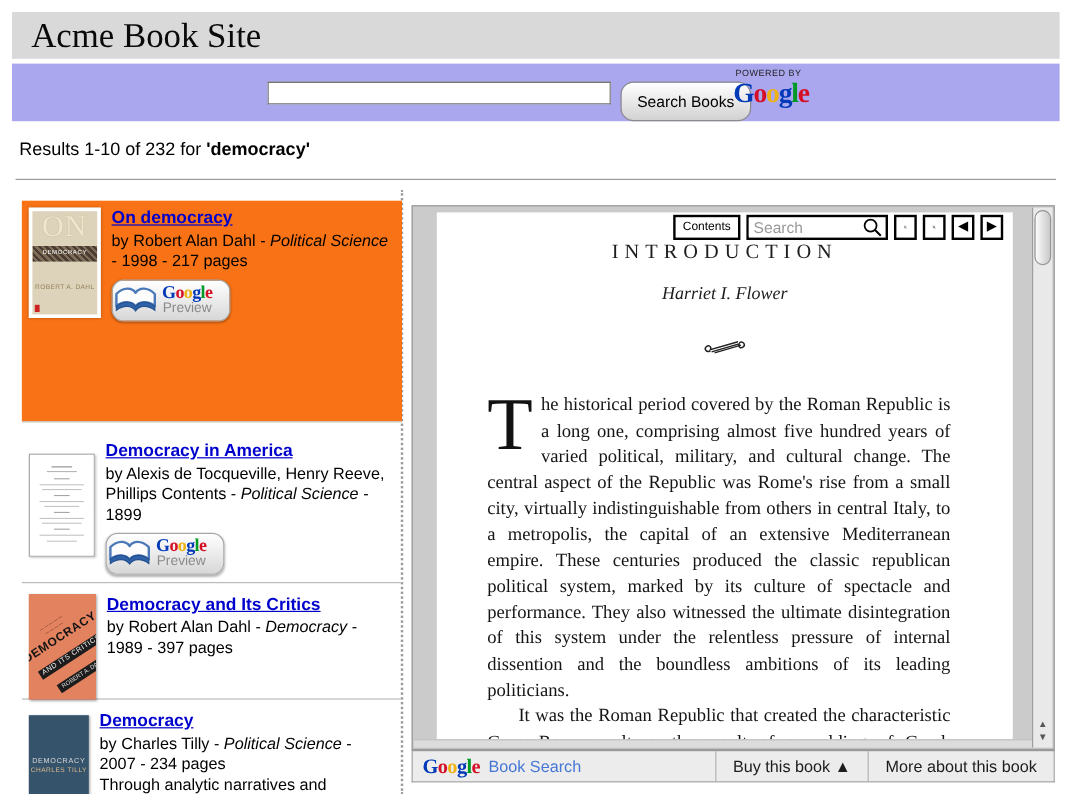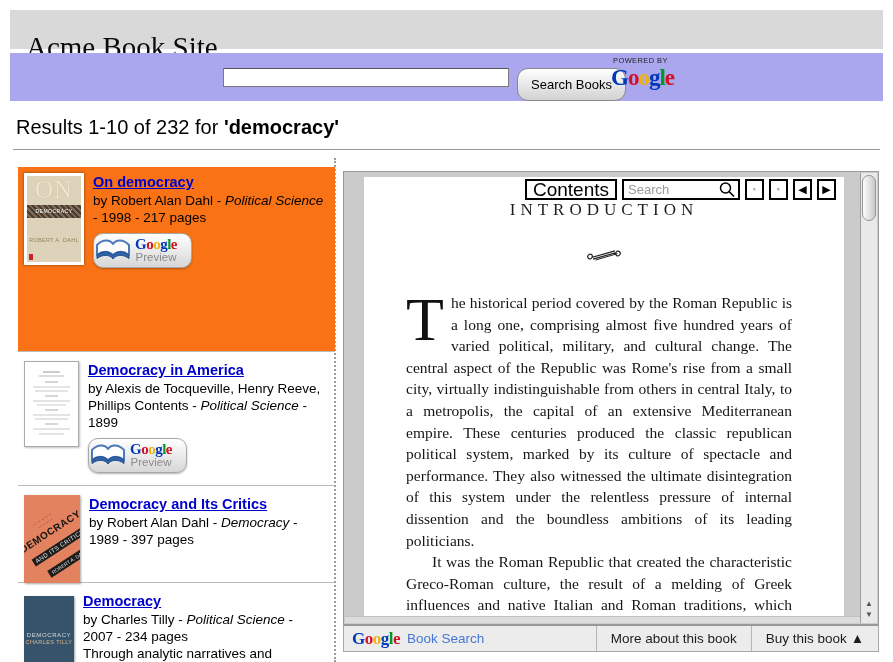--- a/index.html
+++ b/index.html
@@ -1,46 +1,46 @@
 <!DOCTYPE html>
 <html><head>
 <meta charset="utf-8">
 <style>
   html,body{margin:0;padding:0;background:#fff;}
   #app{position:relative;width:893px;height:662px;background:#fff;overflow:hidden;
        font-family:"Liberation Sans",sans-serif;color:#000;}
 
   
   .site-header{position:absolute;left:10px;top:10px;width:873px;height:39px;background:#d9d9d9;}
-  .site-title{padding:21px 0 0 16px;font-family:"Liberation Serif",serif;font-size:29px;color:#0a0a0a;}
+  .site-title{padding:4px 0 0 16px;font-family:"Liberation Serif",serif;font-size:29px;color:#0a0a0a;}
 
   .search-band{position:absolute;left:10px;top:53px;width:873px;height:48px;background:#aba7ef;}
   .site-search-input{position:absolute;left:213px;top:15px;width:276px;height:15px;
        border:1px solid #7a7a7a;border-top-color:#555;font-size:13px;padding:1px 4px;background:#fff;}
   .search-btn{position:absolute;left:507px;top:15px;height:33px;padding:0 13px;
        border:1px solid #8a8a8a;border-radius:11px;background:linear-gradient(#ffffff,#d2d2d2);
        font-size:13px;font-family:"Liberation Sans",sans-serif;cursor:pointer;}
   .powered{position:absolute;left:601px;top:4px;line-height:1;}
   .powered-label{font-size:7.5px;letter-spacing:.4px;color:#222;margin:0 0 1px 2px;}
   .glogo{font-family:"Liberation Serif",serif;font-weight:bold;}
   .glogo-big{font-size:23px;letter-spacing:-1px;}
   .glogo-small{font-size:17px;letter-spacing:-0.5px;}
 
   
-  .results-line{position:absolute;left:16px;top:116px;font-size:20px;color:#000;}
+  .results-line{position:absolute;left:16px;top:116px;font-size:15px;color:#000;}
   .results-line b{font-weight:bold;}
   .top-rule{position:absolute;left:13px;top:149px;width:867px;height:0;border-top:1px solid #999;}
 
   
   .results-col{position:absolute;left:18px;top:167px;width:317px;height:495px;overflow:hidden;}
   .col-divider{position:absolute;left:334px;top:158px;height:504px;width:0;border-left:2px dotted #9a9a9a;}
   .result{display:flex;box-sizing:border-box;}
   .result.sel{background:#f97316;padding:6px;height:184px;}
   .result.plain{padding:9px 0 0 6px;border-top:1px solid #bbb;}
-  .r2{height:134px;}
+  .r2{height:134px;align-items:center;}
   .r3{height:97px;}
   .r4{height:100px;}
   .rtext{margin-left:9px;width:233px;}
   .rtitle{color:#0000cc;font-weight:bold;font-size:14.5px;text-decoration:underline;cursor:pointer;display:inline-block;margin:1px 0 2px;}
   .rmeta{font-size:13.5px;line-height:17px;color:#000;}
   .it{font-style:italic;}
 
   
   .thumb{flex-shrink:0;cursor:pointer;}
   .tframe{width:54px;height:86px;border:3px solid #fff;box-shadow:0 0 3px rgba(0,0,0,.45);
@@ -80,21 +80,21 @@
 
   .vscroll{position:absolute;top:1px;bottom:1px;right:1px;width:16px;background:#e9e9e9;border-left:1px solid #9e9e9e;}
   .vthumb{position:absolute;left:1px;top:2px;width:12px;height:44px;border-radius:7px;
           background:linear-gradient(90deg,#fdfdfd,#c8c8c8);border:1px solid #949494;cursor:pointer;}
   .varrows{position:absolute;bottom:3px;left:0;right:0;text-align:center;}
   .varrow{display:block;font-size:8px;line-height:11px;color:#555;cursor:pointer;}
 
   .vtoolbar{position:absolute;top:7px;right:42px;display:flex;align-items:center;}
   .tb-btn{box-sizing:border-box;height:21px;border:2px solid #000;background:#fff;display:flex;
           align-items:center;justify-content:center;cursor:pointer;margin-left:5px;}
-  .tb-contents{padding:0 6px;font-size:19px;margin-left:0;}
+  .tb-contents{padding:0 6px;font-size:10px;margin-left:0;}
   .tb-search{box-sizing:border-box;height:21px;width:118px;border:2px solid #000;background:#fff;
           display:flex;align-items:center;margin-left:5px;}
   .tb-search input{border:none;outline:none;width:90px;font-size:13px;padding:0 0 0 4px;color:#333;}
   .tb-search input::placeholder{color:#9a9a9a;}
   .tb-sq{width:19px;}
   .tb-arrow{font-size:11px;line-height:1;}
 
   .ph-heading{margin-top:23px;text-align:center;font-family:"Liberation Serif",serif;
        font-size:17px;letter-spacing:5px;color:#1d1d1d;}
   .ph-author{margin-top:17px;text-align:center;font-family:"Liberation Serif",serif;
@@ -230,20 +230,21 @@
         <div class="rmeta"><span>by Charles Tilly - </span><span class="it">Political Science</span><span> - 2007 - 234 pages</span></div>
         <div class="rmeta">Through analytic narratives and</div>
       </div>
     </div>
   </div>
 
   <div class="viewer">
     <div class="viewer-scroll">
       <div class="book-page">
         <div class="ph-heading">INTRODUCTION</div>
+        <div class="ph-author">Harriet I. Flower</div>
         <div class="ph-ornament">
           <svg width="36" height="16" viewBox="0 0 36 16">
             <path d="M6 11.5 C2.2 13 .6 9.6 2.6 7.9 C4.6 6.2 7.2 7.8 6 10.4 L29 3.8" fill="none" stroke="#222" stroke-width="1.2"></path>
             <path d="M30 4.5 C33.8 3 35.4 6.4 33.4 8.1 C31.4 9.8 28.8 8.2 30 5.6 L7 12.2" fill="none" stroke="#222" stroke-width="1.2"></path>
             <path d="M9.5 13 L31.5 6.6" stroke="#222" stroke-width="1" fill="none"></path>
           </svg>
         </div>
         <div class="body-text">
           <p><span class="dropcap">T</span><span>he historical period covered by the Roman Republic is a long one, comprising almost five hundred years of varied political, military, and cultural change. The central aspect of the Republic was Rome's rise from a small city, virtually indistinguishable from others in central Italy, to a metropolis, the capital of an extensive Mediterranean empire. These centuries produced the classic republican political system, marked by its culture of spectacle and performance. They also witnessed the ultimate disintegration of this system under the relentless pressure of internal dissention and the boundless ambitions of its leading politicians.</span></p>
           <p class="p2">It was the Roman Republic that created the characteristic Greco-Roman culture, the result of a melding of Greek influences and native Italian and Roman traditions, which would be spread by the Romans throughout the Mediterranean world. This culture of fusion, a hallmark of the republican ethos, can be traced in literature, art, architecture, law, rhetoric, philosophy, and everyday life. Latin literature in all genres of prose and verse also emerged during the time of Rome's imperial expansion. Above all, the vast changes between the early fifth century and</p>
@@ -285,18 +286,18 @@
           <span class="varrow">▲</span>
           <span class="varrow">▼</span>
         </div>
       </div>
     </div>
 
     <div class="viewer-footer">
       <span class="glogo glogo-small vf-brand"><span style="color: rgb(1, 57, 183);">G</span><span style="color: rgb(213, 15, 37);">o</span><span style="color: rgb(238, 178, 17);">o</span><span style="color: rgb(1, 57, 183);">g</span><span style="color: rgb(0, 153, 37);">l</span><span style="color: rgb(213, 15, 37);">e</span></span>
       <span class="vf-link">Book Search</span>
       <span class="vf-spacer"></span>
+      <span class="vf-cell">Buy this book ▲</span>
       <span class="vf-cell">More about this book</span>
-      <span class="vf-cell">Buy this book ▲</span>
     </div>
   </div>
 
 </div>
 
 </body></html>

